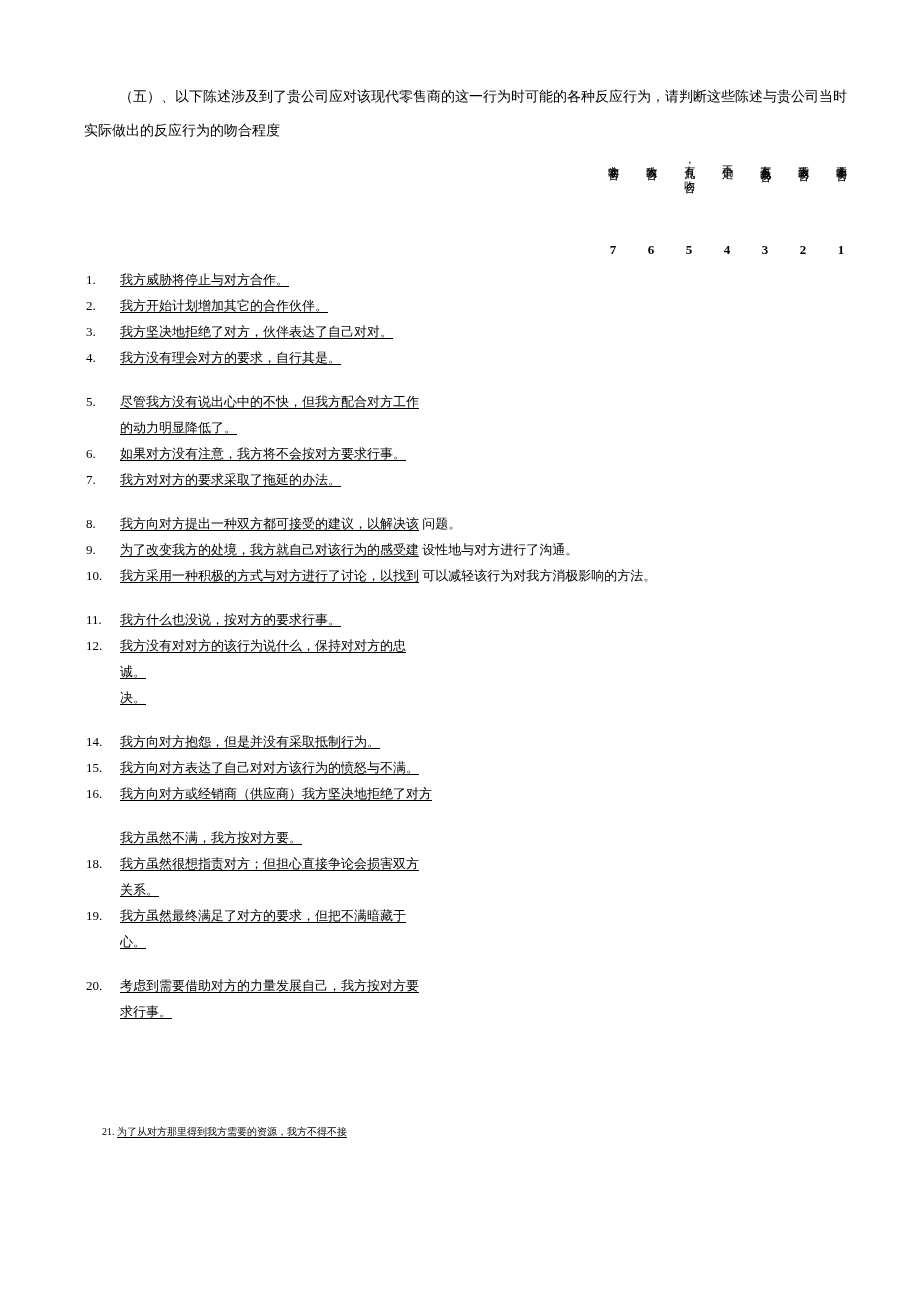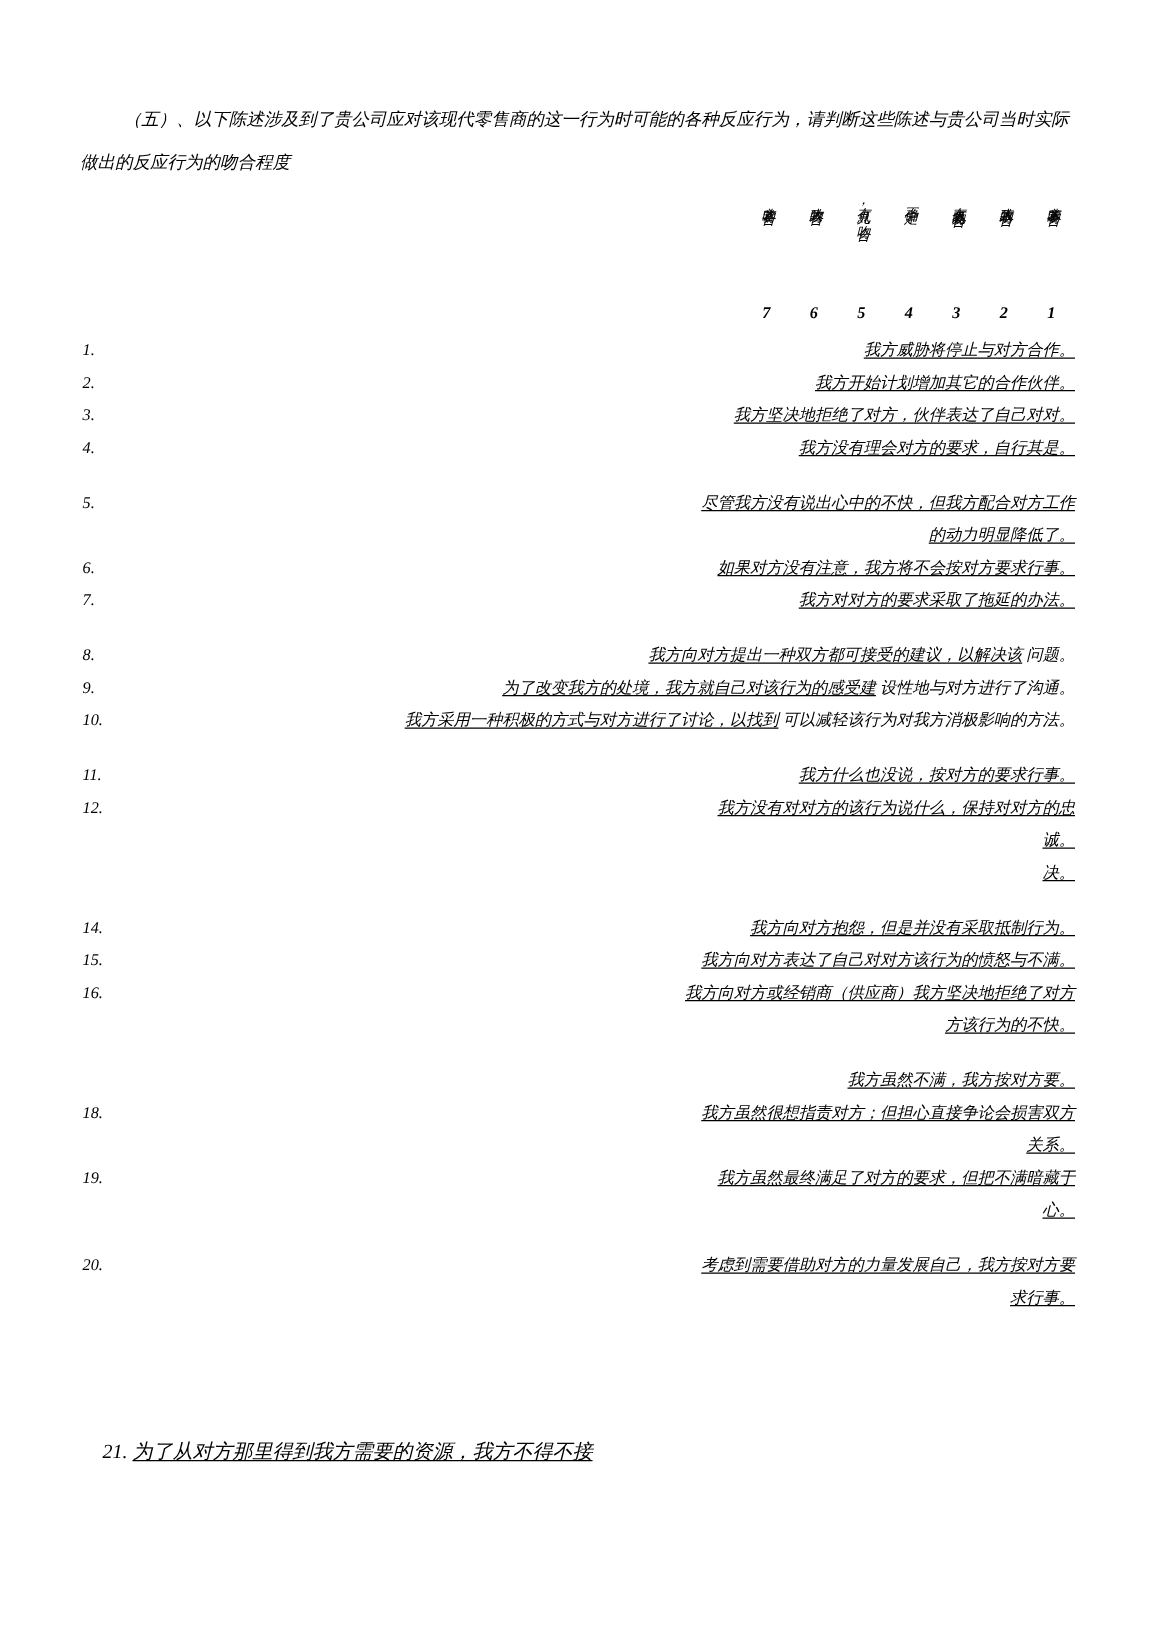--- a/index.html
+++ b/index.html
@@ -5,22 +5,21 @@
   body {
     font-family: "SimSun", "宋体", serif;
     background: #fff;
     width: 920px;
     margin: 0;
     padding: 0;
     color: #000;
     font-size: 13px;
   }
   .page {
-    padding: 80px 60px 40px 64px;
-    font-style: italic;
+    padding: 80px 60px 40px 84px;
   }
   .intro {
     line-height: 2.4;
     margin-bottom: 10px;
     text-indent: 2.5em;
     font-size: 14px;
   }
   .scale-header {
     display: flex;
     justify-content: flex-end;
@@ -62,33 +61,32 @@
     font-size: 13px;
   }
   .item-num {
     width: 34px;
     flex-shrink: 0;
     text-align: left;
     padding-left: 2px;
   }
   .item-text {
     flex: 1;
-    text-align: right;
   }
   .u {
     text-decoration: underline;
     text-underline-offset: 2px;
   }
   .gap {
     height: 18px;
   }
   .isolated {
     margin-top: 100px;
     padding-left: 18px;
-    font-size: 16px;
+    font-size: 10px;
   }
 </style>
 </head>
 <body>
 
 <div class="page">
 
   <div class="intro">（五）、以下陈述涉及到了贵公司应对该现代零售商的这一行为时可能的各种反应行为，请判断这些陈述与贵公司当时实际做出的反应行为的吻合程度</div>
 
   <div class="scale-header">
@@ -193,24 +191,20 @@
         <div class="item-num">14.</div>
         <div class="item-text"><span class="u">我方向对方抱怨，但是并没有采取抵制行为。</span></div>
       </div>
       <div class="item-row">
         <div class="item-num">15.</div>
         <div class="item-text"><span class="u">我方向对方表达了自己对对方该行为的愤怒与不满。</span></div>
       </div>
       <div class="item-row">
         <div class="item-num">16.</div>
         <div class="item-text"><span class="u">我方向对方或经销商（供应商）我方坚决地拒绝了对方</span></div>
-      </div>
-      <div class="item-row">
-        <div class="item-num"></div>
-        <div class="item-text"><span class="u">方该行为的不快。</span></div>
       </div>
       <div class="gap"></div>
       <div class="item-row">
         <div class="item-num"></div>
         <div class="item-text"><span class="u">我方虽然不满，我方按对方要。</span></div>
       </div>
       <div class="item-row">
         <div class="item-num">18.</div>
         <div class="item-text"><span class="u">我方虽然很想指责对方；但担心直接争论会损害双方</span></div>
       </div>

